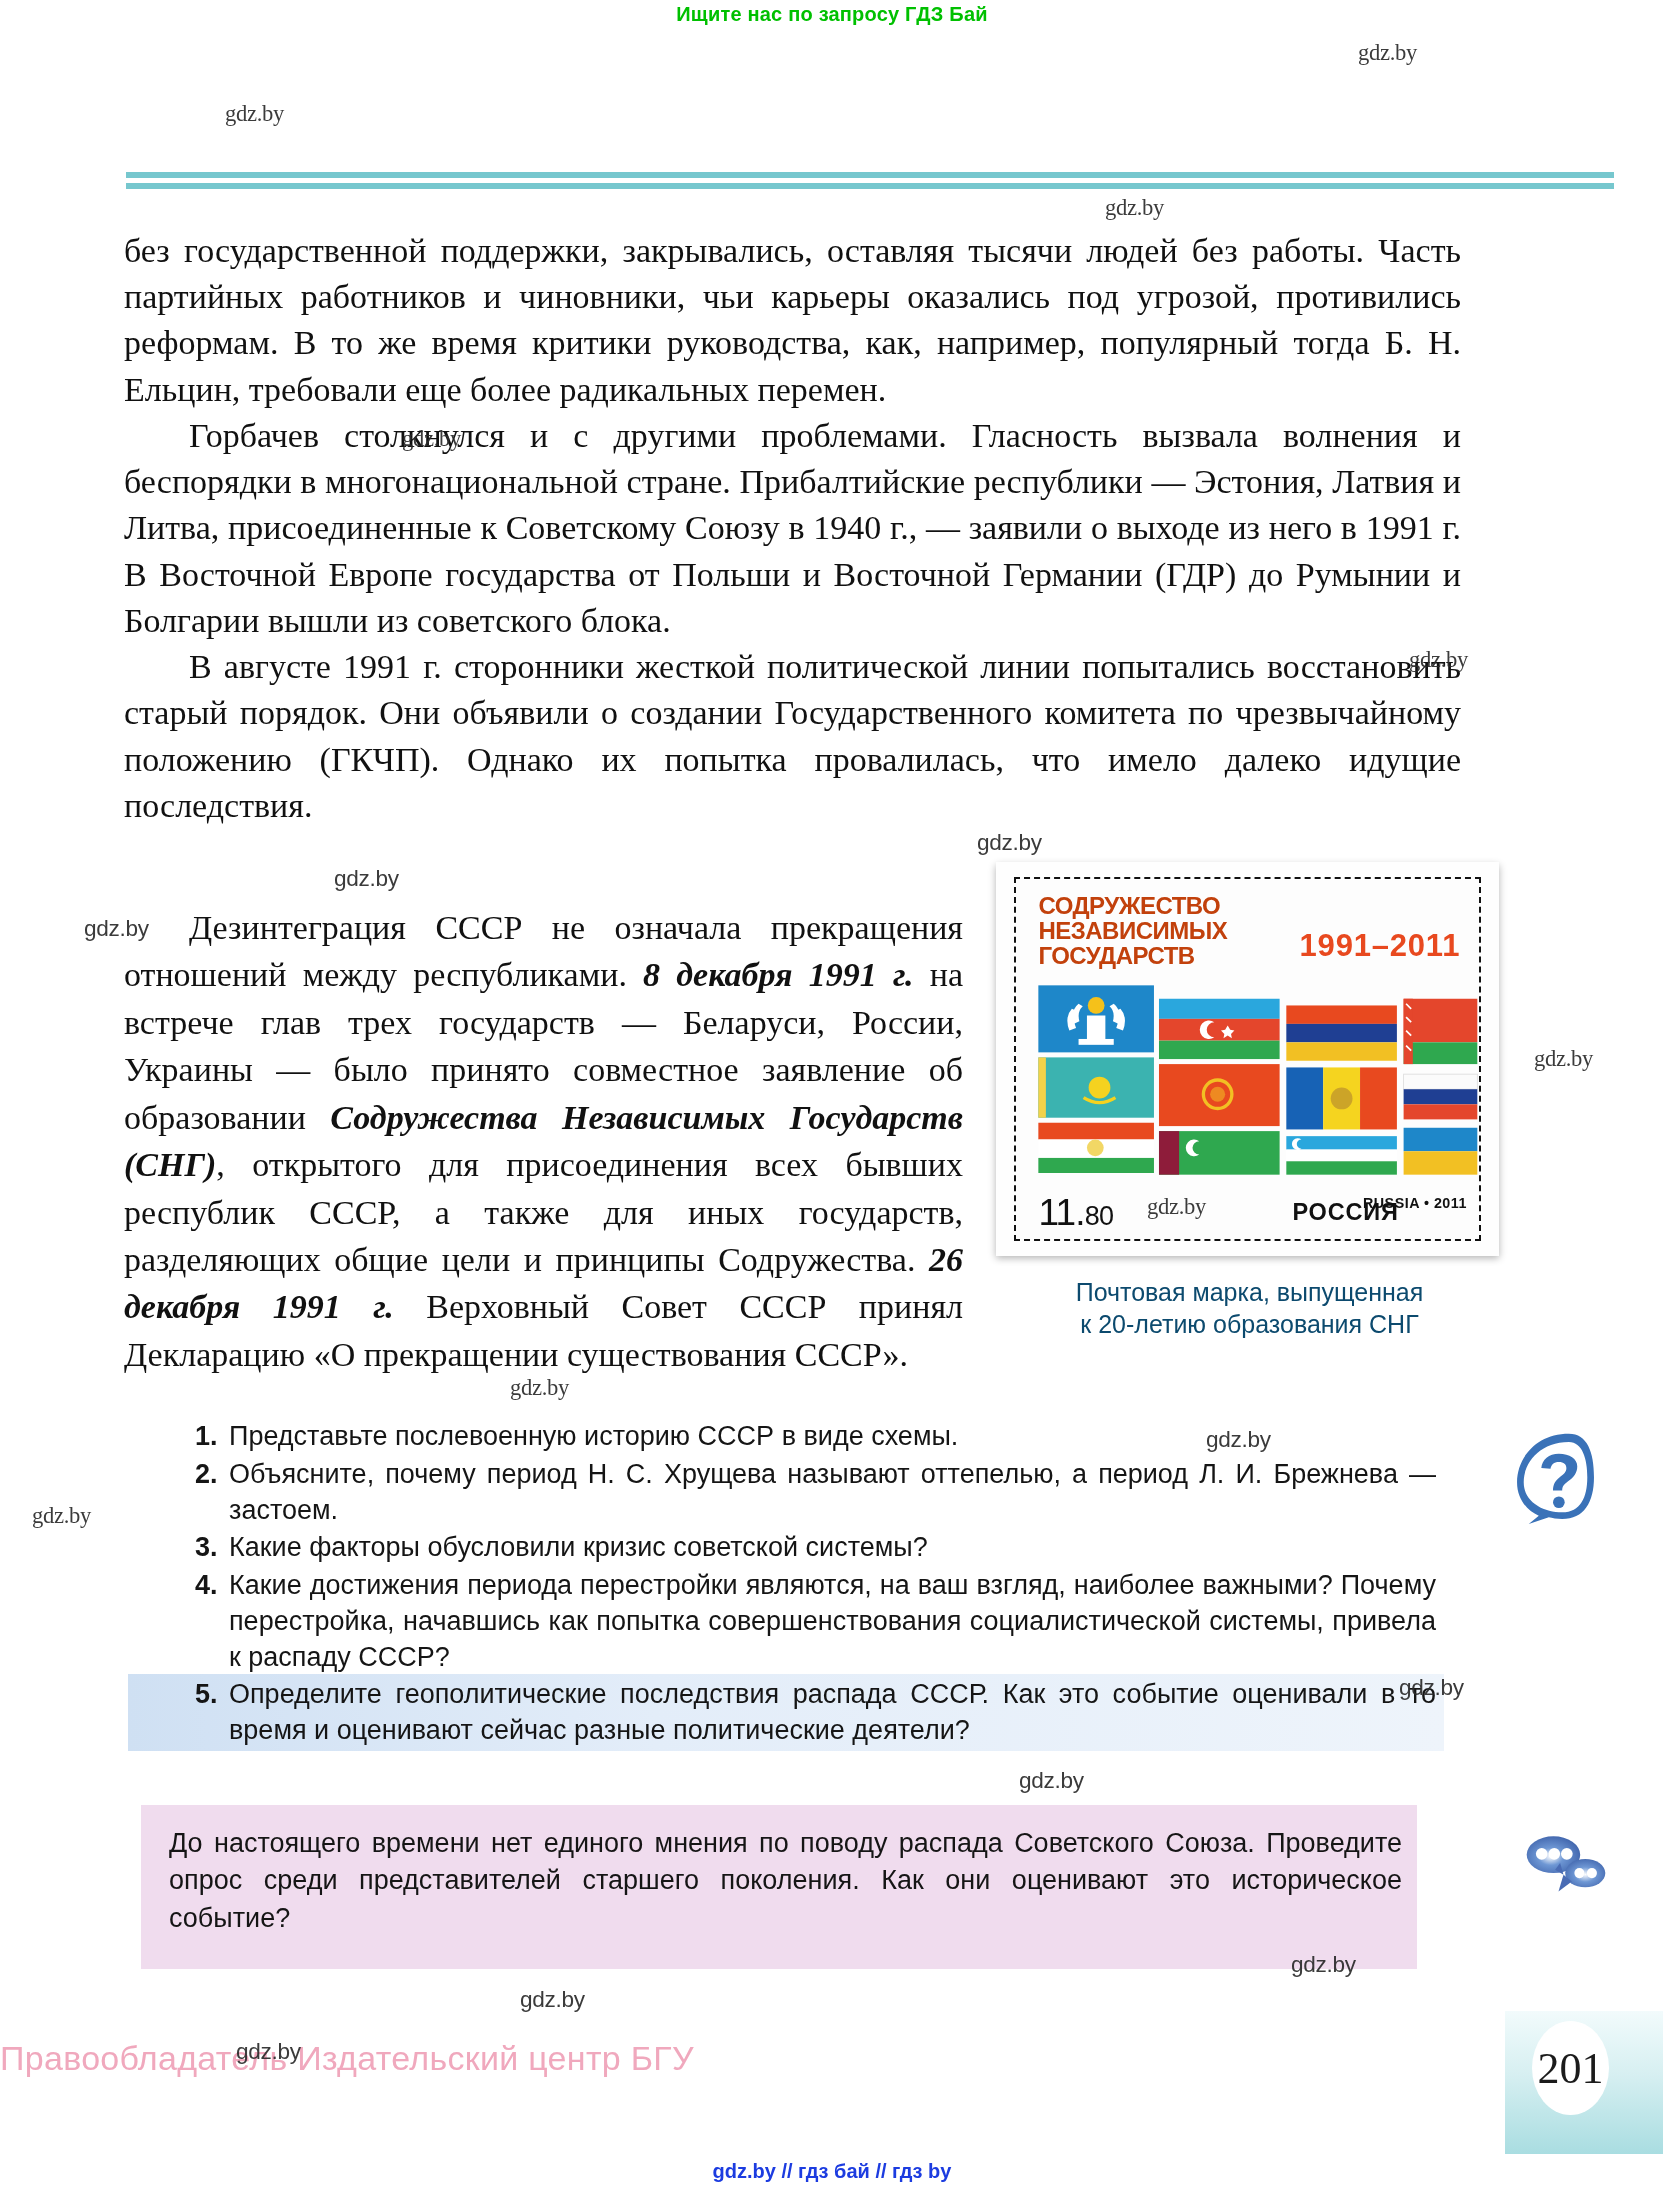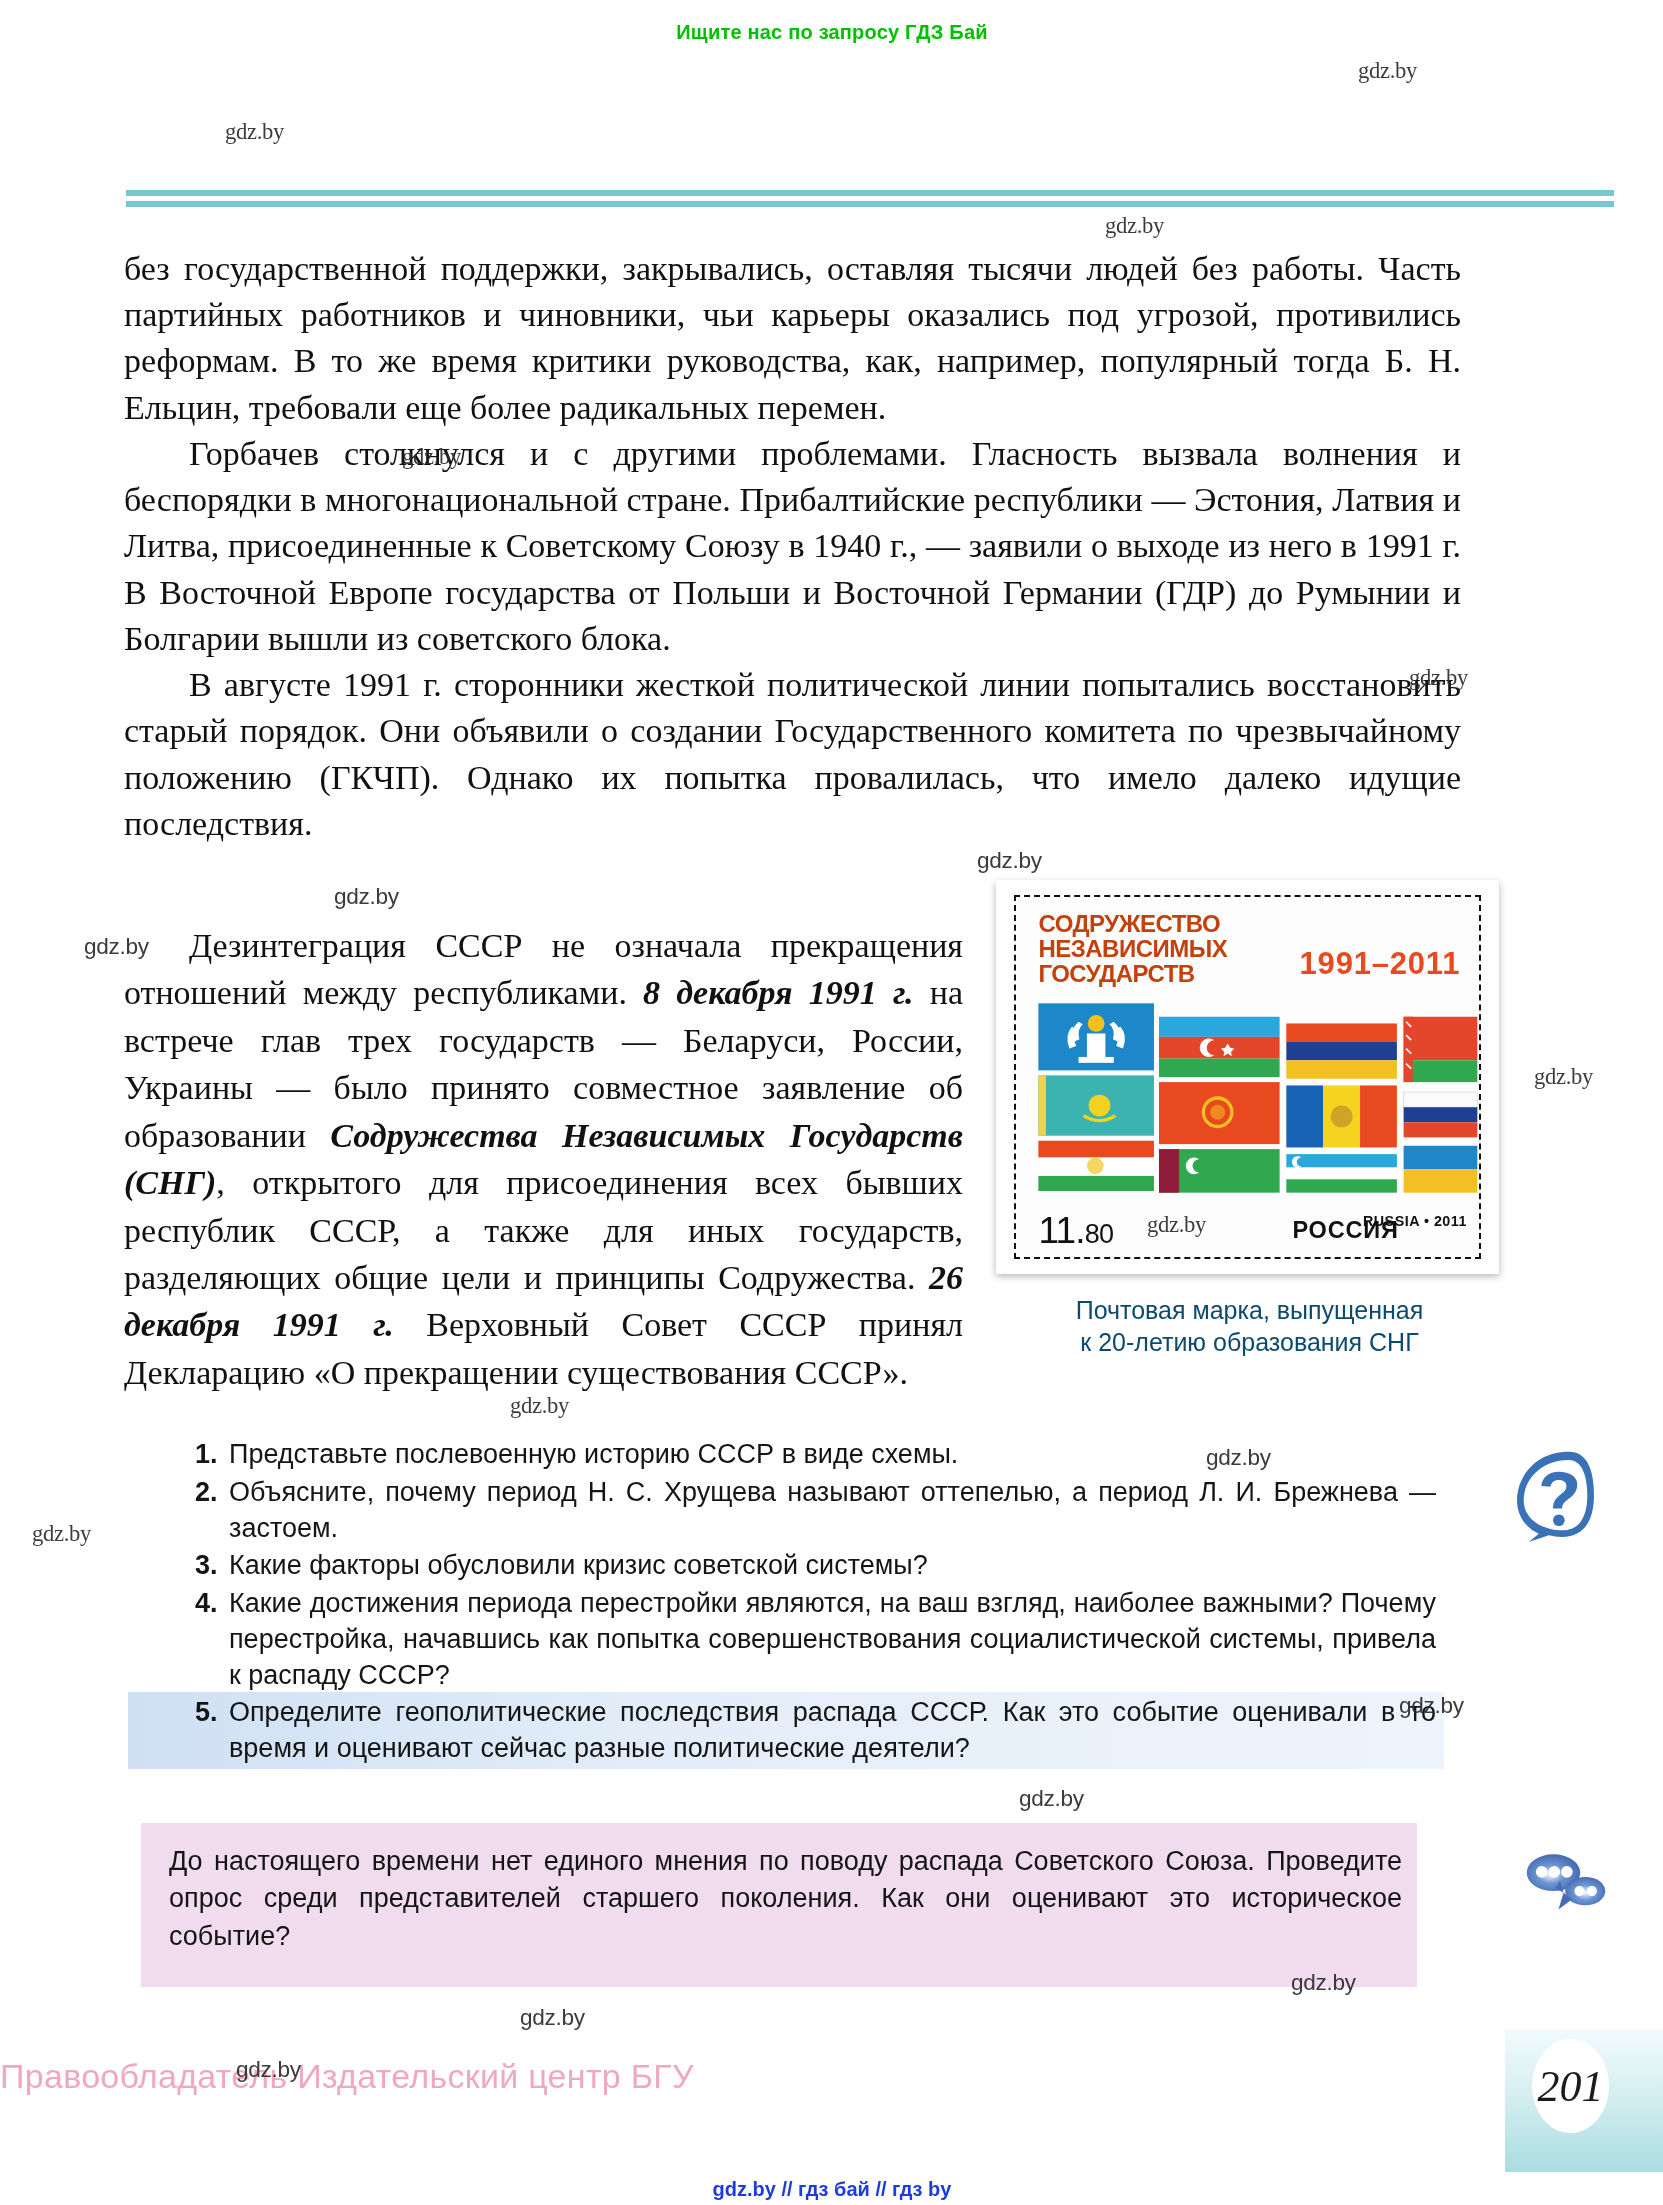--- a/index.html
+++ b/index.html
@@ -3,21 +3,21 @@
 <meta charset="utf-8">
 <style>
   html, body { margin:0; padding:0; }
   body {
     width:1664px; height:2205px;
     background:#ffffff;
     font-family:"Liberation Serif", serif;
     position:relative;
     overflow:hidden;
   }
-  .page { position:absolute; inset:0;margin-top:18px; }
+  .page { position:absolute; inset:0; }
 
   
   .wm {
     position:absolute;
     font-family:"Liberation Sans", sans-serif;
     color:#2b2b2b;
     font-size:22.6px;
     letter-spacing:-0.3px;
     white-space:nowrap;
     opacity:0.92;
@@ -164,21 +164,20 @@
   .copyright{
     position:absolute; left:0; right:0; top:2039px;
     font-family:"Liberation Sans", sans-serif;
     font-size:34px; color:#f0a8bd;
     letter-spacing:0.3px;
   }
   .pagebadge{
     position:absolute; right:0px; top:2011px;
     width:159px; height:143px;
     background:linear-gradient(180deg,#f2fbfc 0%, #d6eff1 45%, #a9dde1 100%);
-    font-style:italic;
   }
   .pagebadge .disc{
     position:absolute; left:27px; top:10px;
     width:77px; height:94px;
     background:#ffffff; border-radius:50%;
     display:flex; align-items:center; justify-content:center;
     font-family:"Liberation Serif", serif;
     font-size:44px; color:#1b1b1b;
   }
   .bottom-links{

